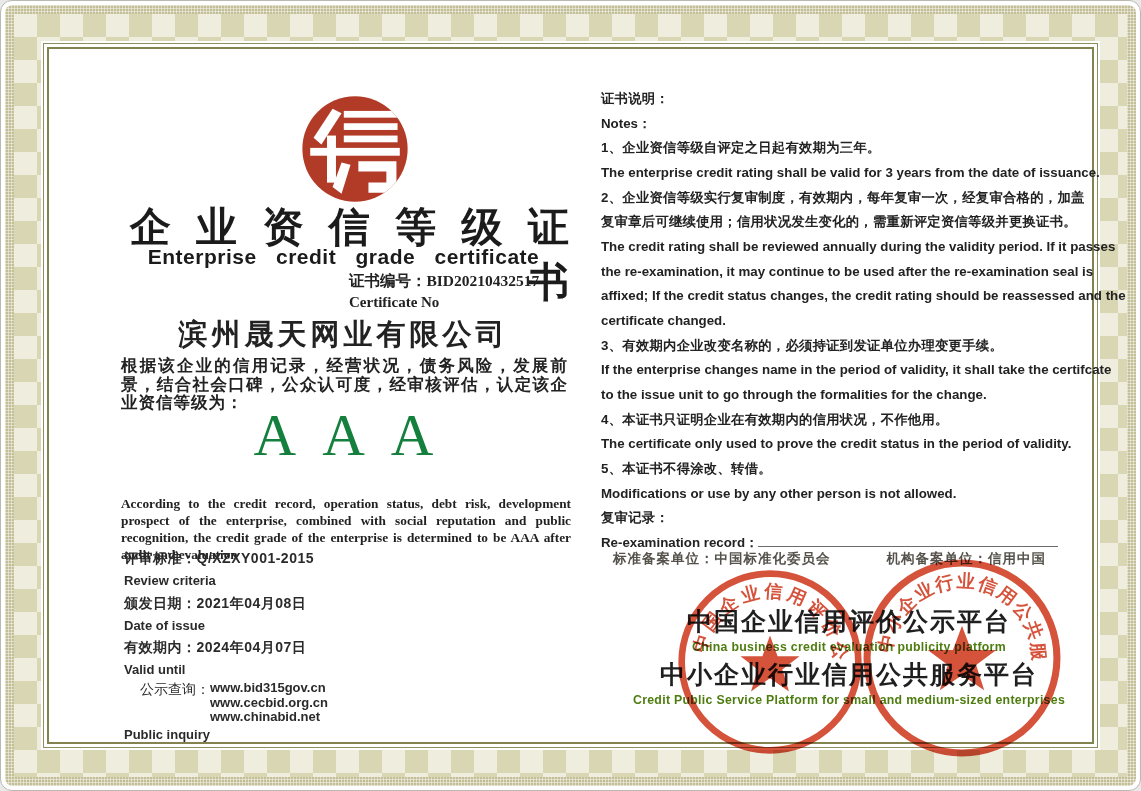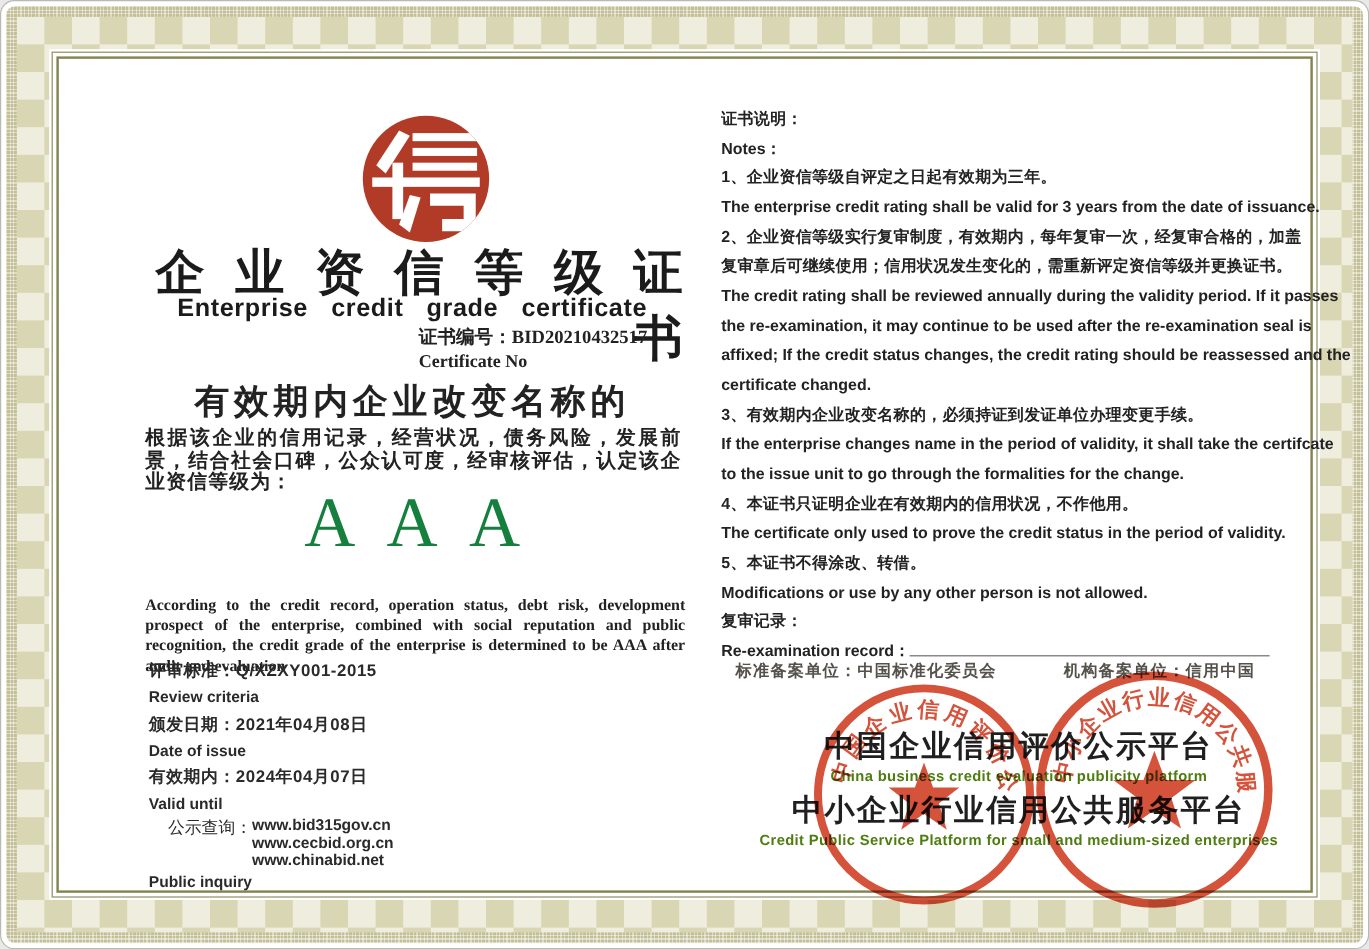--- a/index.html
+++ b/index.html
@@ -99,21 +99,21 @@
     </svg>
 
     <div class="title-zh">企 业 资 信 等 级 证 书</div>
     <div class="title-en">Enterprise credit grade certificate</div>
 
     <div class="certno">
       <div class="l1">证书编号：BID20210432517</div>
       <div class="l2">Certificate No</div>
     </div>
 
-    <div class="company">有效期内企业改变名称的</div>
+    <div class="company">滨州晟天网业有限公司</div>
 
     <div class="para-zh">根据该企业的信用记录，经营状况，债务风险，发展前景，结合社会口碑，公众认可度，经审核评估，认定该企业资信等级为：</div>
 
     <div class="grade">AAA</div>
 
     <div class="para-en">According to the credit record, operation status, debt risk, development prospect of the enterprise, combined with social reputation and public recognition, the credit grade of the enterprise is determined to be AAA after audit and evaluation</div>
 
     <div class="field f1">
       <div class="zh">评审标准：Q/XZXY001-2015</div>
       <div class="en">Review criteria</div>

